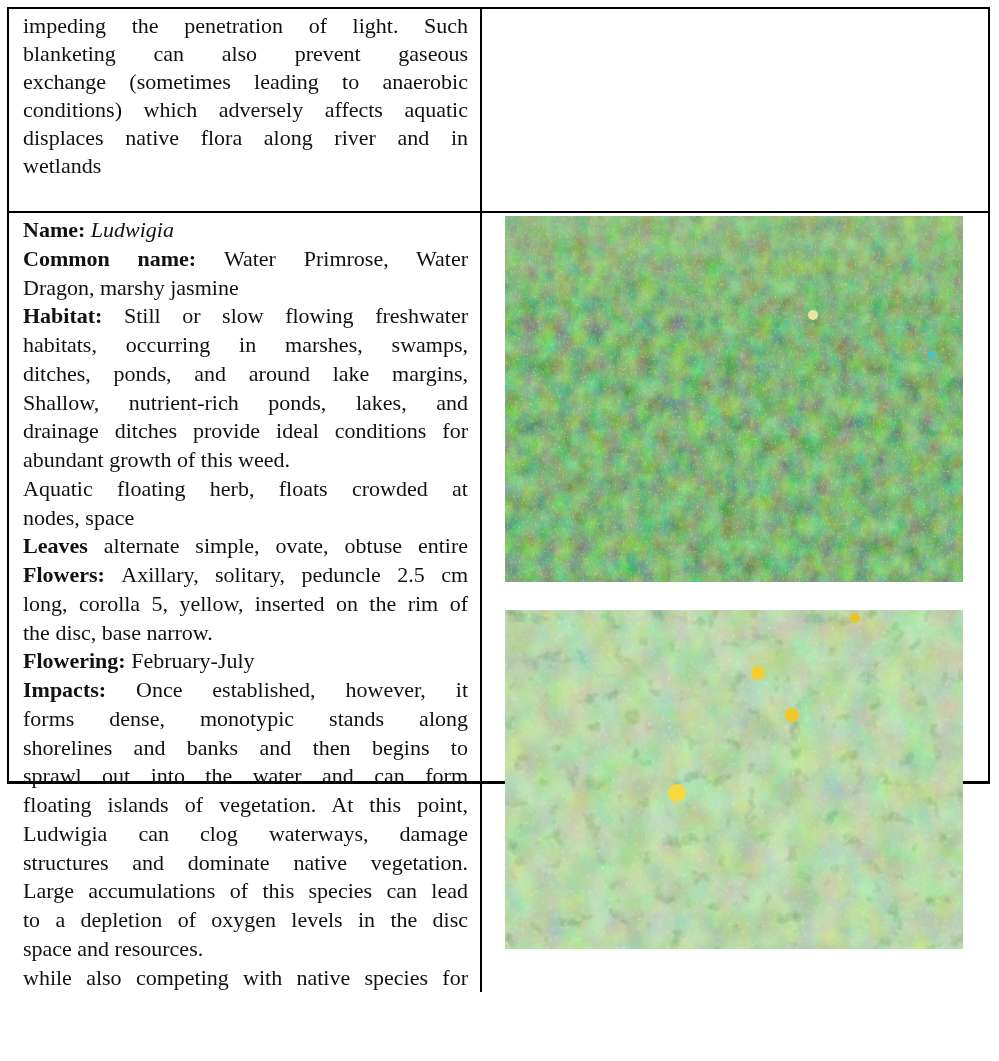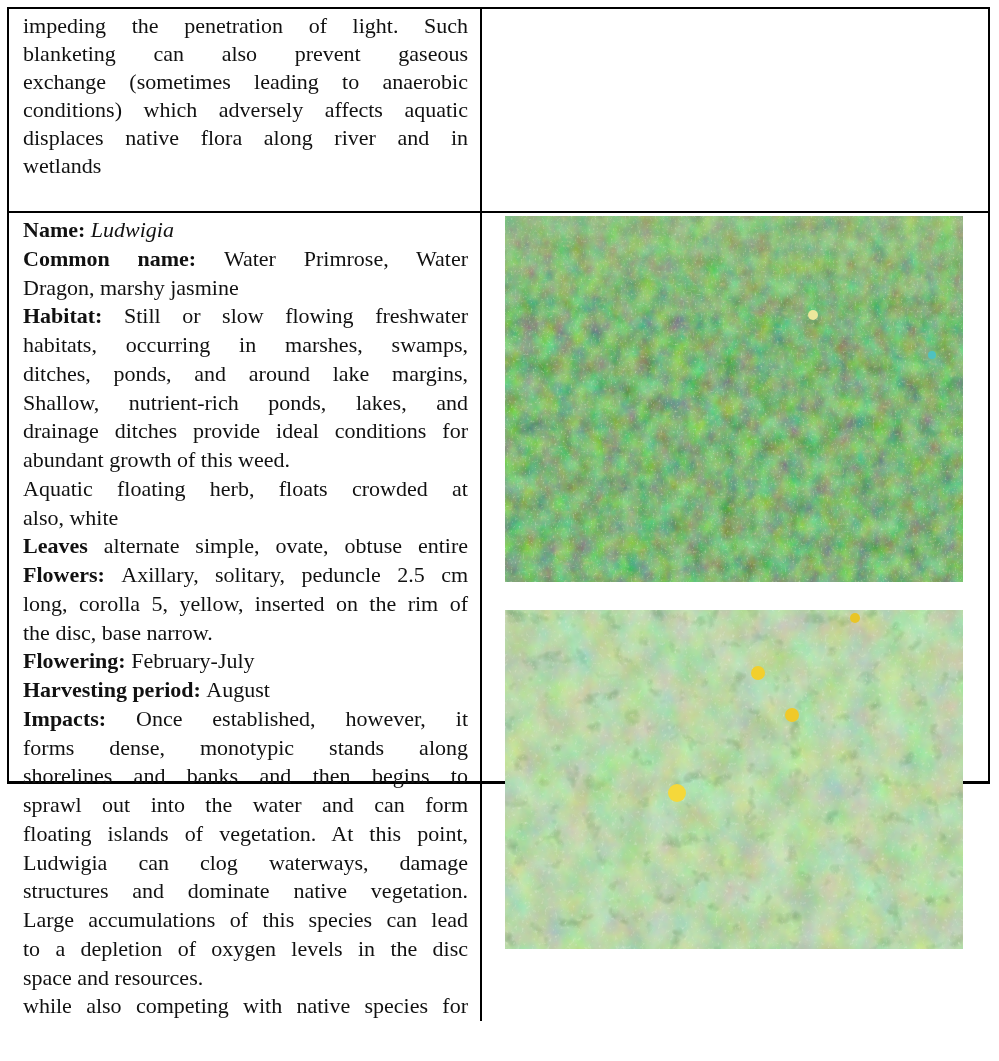--- a/index.html
+++ b/index.html
@@ -80,27 +80,26 @@
           <div class="line endline"><span class="b">Name: </span><span class="i">Ludwigia</span></div>
           <div class="line"><span class="b">Common name: </span><span>Water Primrose, Water</span></div>
           <div class="line endline"><span>Dragon, marshy jasmine</span></div>
           <div class="line"><span class="b">Habitat: </span><span>Still or slow flowing freshwater</span></div>
           <div class="line"><span>habitats, occurring in marshes, swamps,</span></div>
           <div class="line"><span>ditches, ponds, and around lake margins,</span></div>
           <div class="line"><span>Shallow, nutrient-rich ponds, lakes, and</span></div>
           <div class="line"><span>drainage ditches provide ideal conditions for</span></div>
           <div class="line endline"><span>abundant growth of this weed.</span></div>
           <div class="line"><span>Aquatic floating herb, floats crowded at</span></div>
-          <div class="line endline"><span>also, white</span></div>
+          <div class="line endline"><span>nodes, space</span></div>
           <div class="line"><span class="b">Leaves </span><span>alternate simple, ovate, obtuse entire</span></div>
           <div class="line"><span class="b">Flowers: </span><span>Axillary, solitary, peduncle 2.5 cm</span></div>
           <div class="line"><span>long, corolla 5, yellow, inserted on the rim of</span></div>
           <div class="line endline"><span>the disc, base narrow.</span></div>
           <div class="line endline"><span class="b">Flowering: </span><span>February-July</span></div>
-          <div class="line endline"><span class="b">Harvesting period: </span><span>August</span></div>
           <div class="line"><span class="b">Impacts: </span><span>Once established, however, it</span></div>
           <div class="line"><span>forms dense, monotypic stands along</span></div>
           <div class="line"><span>shorelines and banks and then begins to</span></div>
           <div class="line"><span>sprawl out into the water and can form</span></div>
           <div class="line"><span>floating islands of vegetation. At this point,</span></div>
           <div class="line"><span>Ludwigia can clog waterways, damage</span></div>
           <div class="line"><span>structures and dominate native vegetation.</span></div>
           <div class="line"><span>Large accumulations of this species can lead</span></div>
           <div class="line"><span>to a depletion of oxygen levels in the disc</span></div>
           <div class="line endline"><span>space and resources.</span></div>

